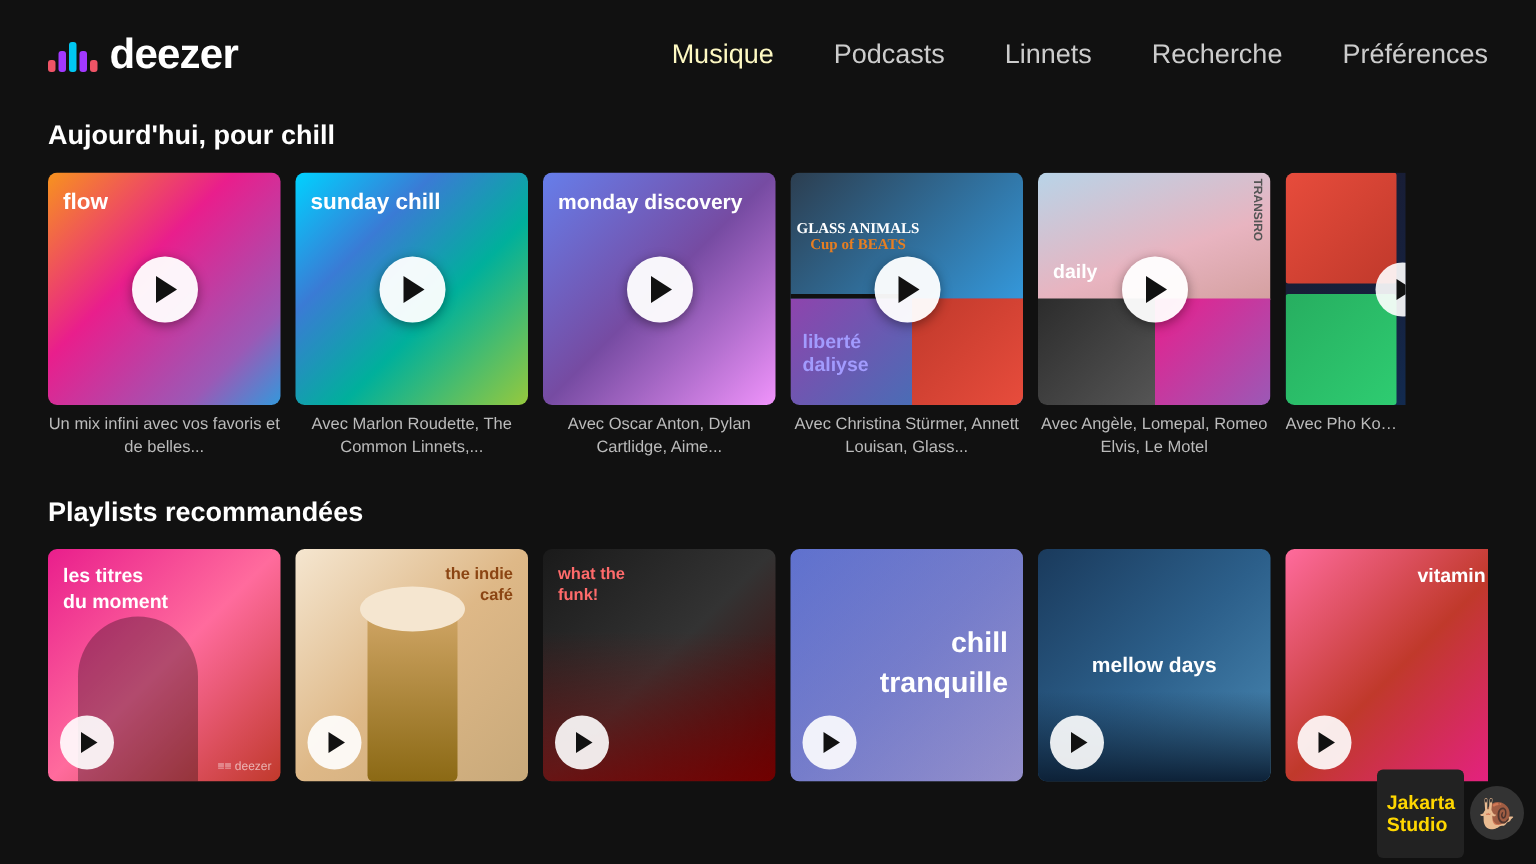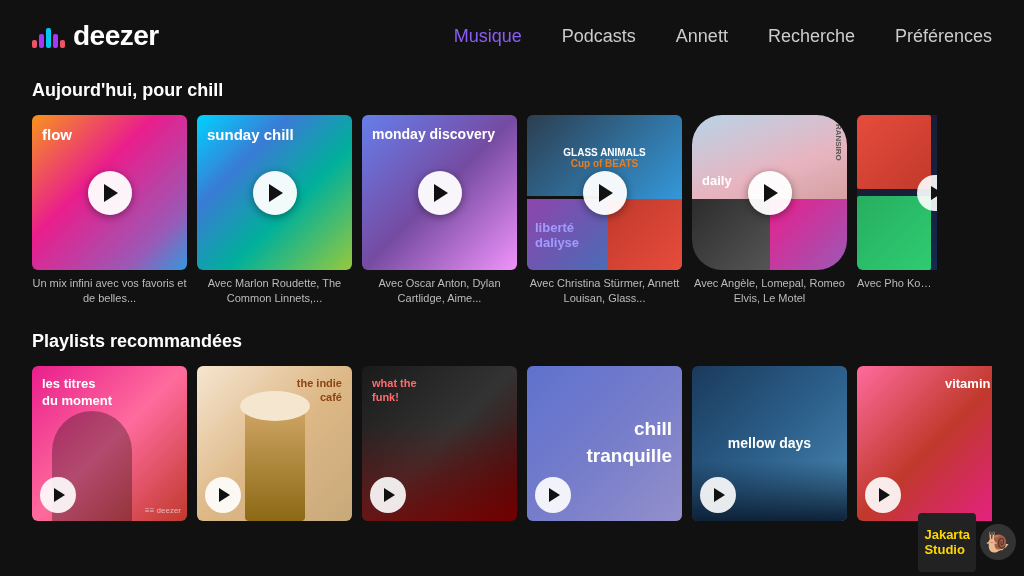--- a/index.html
+++ b/index.html
@@ -48,21 +48,21 @@
       gap: 40px;
       align-items: center;
     }
     .nav-item {
       font-size: 18px;
       color: #ccc;
       cursor: pointer;
       text-decoration: none;
     }
     .nav-item.active {
-      color: #8b5cf6;
+      color: #fef9c3;
     }
 
     
     .main {
       padding: 8px 32px 0;
     }
     .section-title {
       font-size: 18px;
       font-weight: 600;
       color: #fff;
@@ -233,21 +233,21 @@
       <div class="logo-bar" style="height:14px;background:#a238ff;"></div>
       <div class="logo-bar" style="height:20px;background:#00c7f2;"></div>
       <div class="logo-bar" style="height:14px;background:#a238ff;"></div>
       <div class="logo-bar" style="height:8px;background:#ef5466;"></div>
     </div>
     <span class="logo-text">deezer</span>
   </div>
   <nav>
     <a class="nav-item active">Musique</a>
     <a class="nav-item">Podcasts</a>
-    <a class="nav-item">Annett</a>
+    <a class="nav-item">Linnets</a>
     <a class="nav-item">Recherche</a>
     <a class="nav-item">Préférences</a>
   </nav>
 </header>
 
 <div class="main">
 
   <div>
     <div class="section-title">Aujourd'hui, pour chill</div>
     <div class="card-row">
@@ -272,34 +272,34 @@
         <div class="card-img grad-monday">
           <span class="card-text-overlay" style="font-size:14px;">monday discovery</span>
           <div class="play-btn"></div>
         </div>
         <div class="card-label">Avec Oscar Anton, Dylan Cartlidge, Aime...</div>
       </div>
 
       <div class="card">
         <div class="card-img" style="background:#222;">
 
-          <div style="position:absolute;top:0;left:0;width:100%;height:55%;background:linear-gradient(135deg,#2c3e50,#3498db);display:flex;align-items:center;justify-content:center;">
+          <div style="position:absolute;top:0;left:0;width:100%;height:55%;background:linear-gradient(135deg,#2c3e50,#3498db);display:flex;align-items:center;justify-content:flex-start;font-family:Liberation Serif, serif;">
             <span style="font-size:10px;color:#fff;font-weight:700;text-align:center;padding:4px;">GLASS ANIMALS<br><span style="color:#e67e22">Cup of BEATS</span></span>
           </div>
           <div style="position:absolute;bottom:0;left:0;width:100%;height:46%;background:linear-gradient(135deg,#8e44ad,#2980b9);"></div>
           <div style="position:absolute;bottom:0;right:0;width:48%;height:46%;background:linear-gradient(135deg,#c0392b,#e74c3c);"></div>
           <div style="position:absolute;bottom:46%;left:0;width:50%;height:3px;background:#111;"></div>
           <span style="position:absolute;bottom:20px;left:8px;font-size:13px;font-weight:700;color:#a29bfe;z-index:4;">liberté<br>daliyse</span>
           <div class="play-btn"></div>
         </div>
         <div class="card-label">Avec Christina Stürmer, Annett Louisan, Glass...</div>
       </div>
 
       <div class="card">
-        <div class="card-img" style="position:relative;background:#000;border-radius:30px;">
+        <div class="card-img" style="position:relative;background:#000;">
 
           <div style="position:absolute;top:0;left:0;width:100%;height:55%;background:linear-gradient(160deg,#b8d4e8 0%,#e8b4c0 60%,#d4a0a0 100%);"></div>
 
           <div style="position:absolute;bottom:0;left:0;width:50%;height:46%;background:linear-gradient(135deg,#2c2c2c,#555);"></div>
 
           <div style="position:absolute;bottom:0;right:0;width:50%;height:46%;background:linear-gradient(135deg,#e91e8c,#9b59b6);"></div>
 
           <span style="position:absolute;top:4px;right:4px;font-size:8px;color:#555;font-weight:700;writing-mode:vertical-rl;z-index:3;">TRANSIRO</span>
           <span class="card-text-overlay" style="bottom:52%;top:auto;font-size:13px;color:#fff;">daily</span>
           <div class="play-btn"></div>

